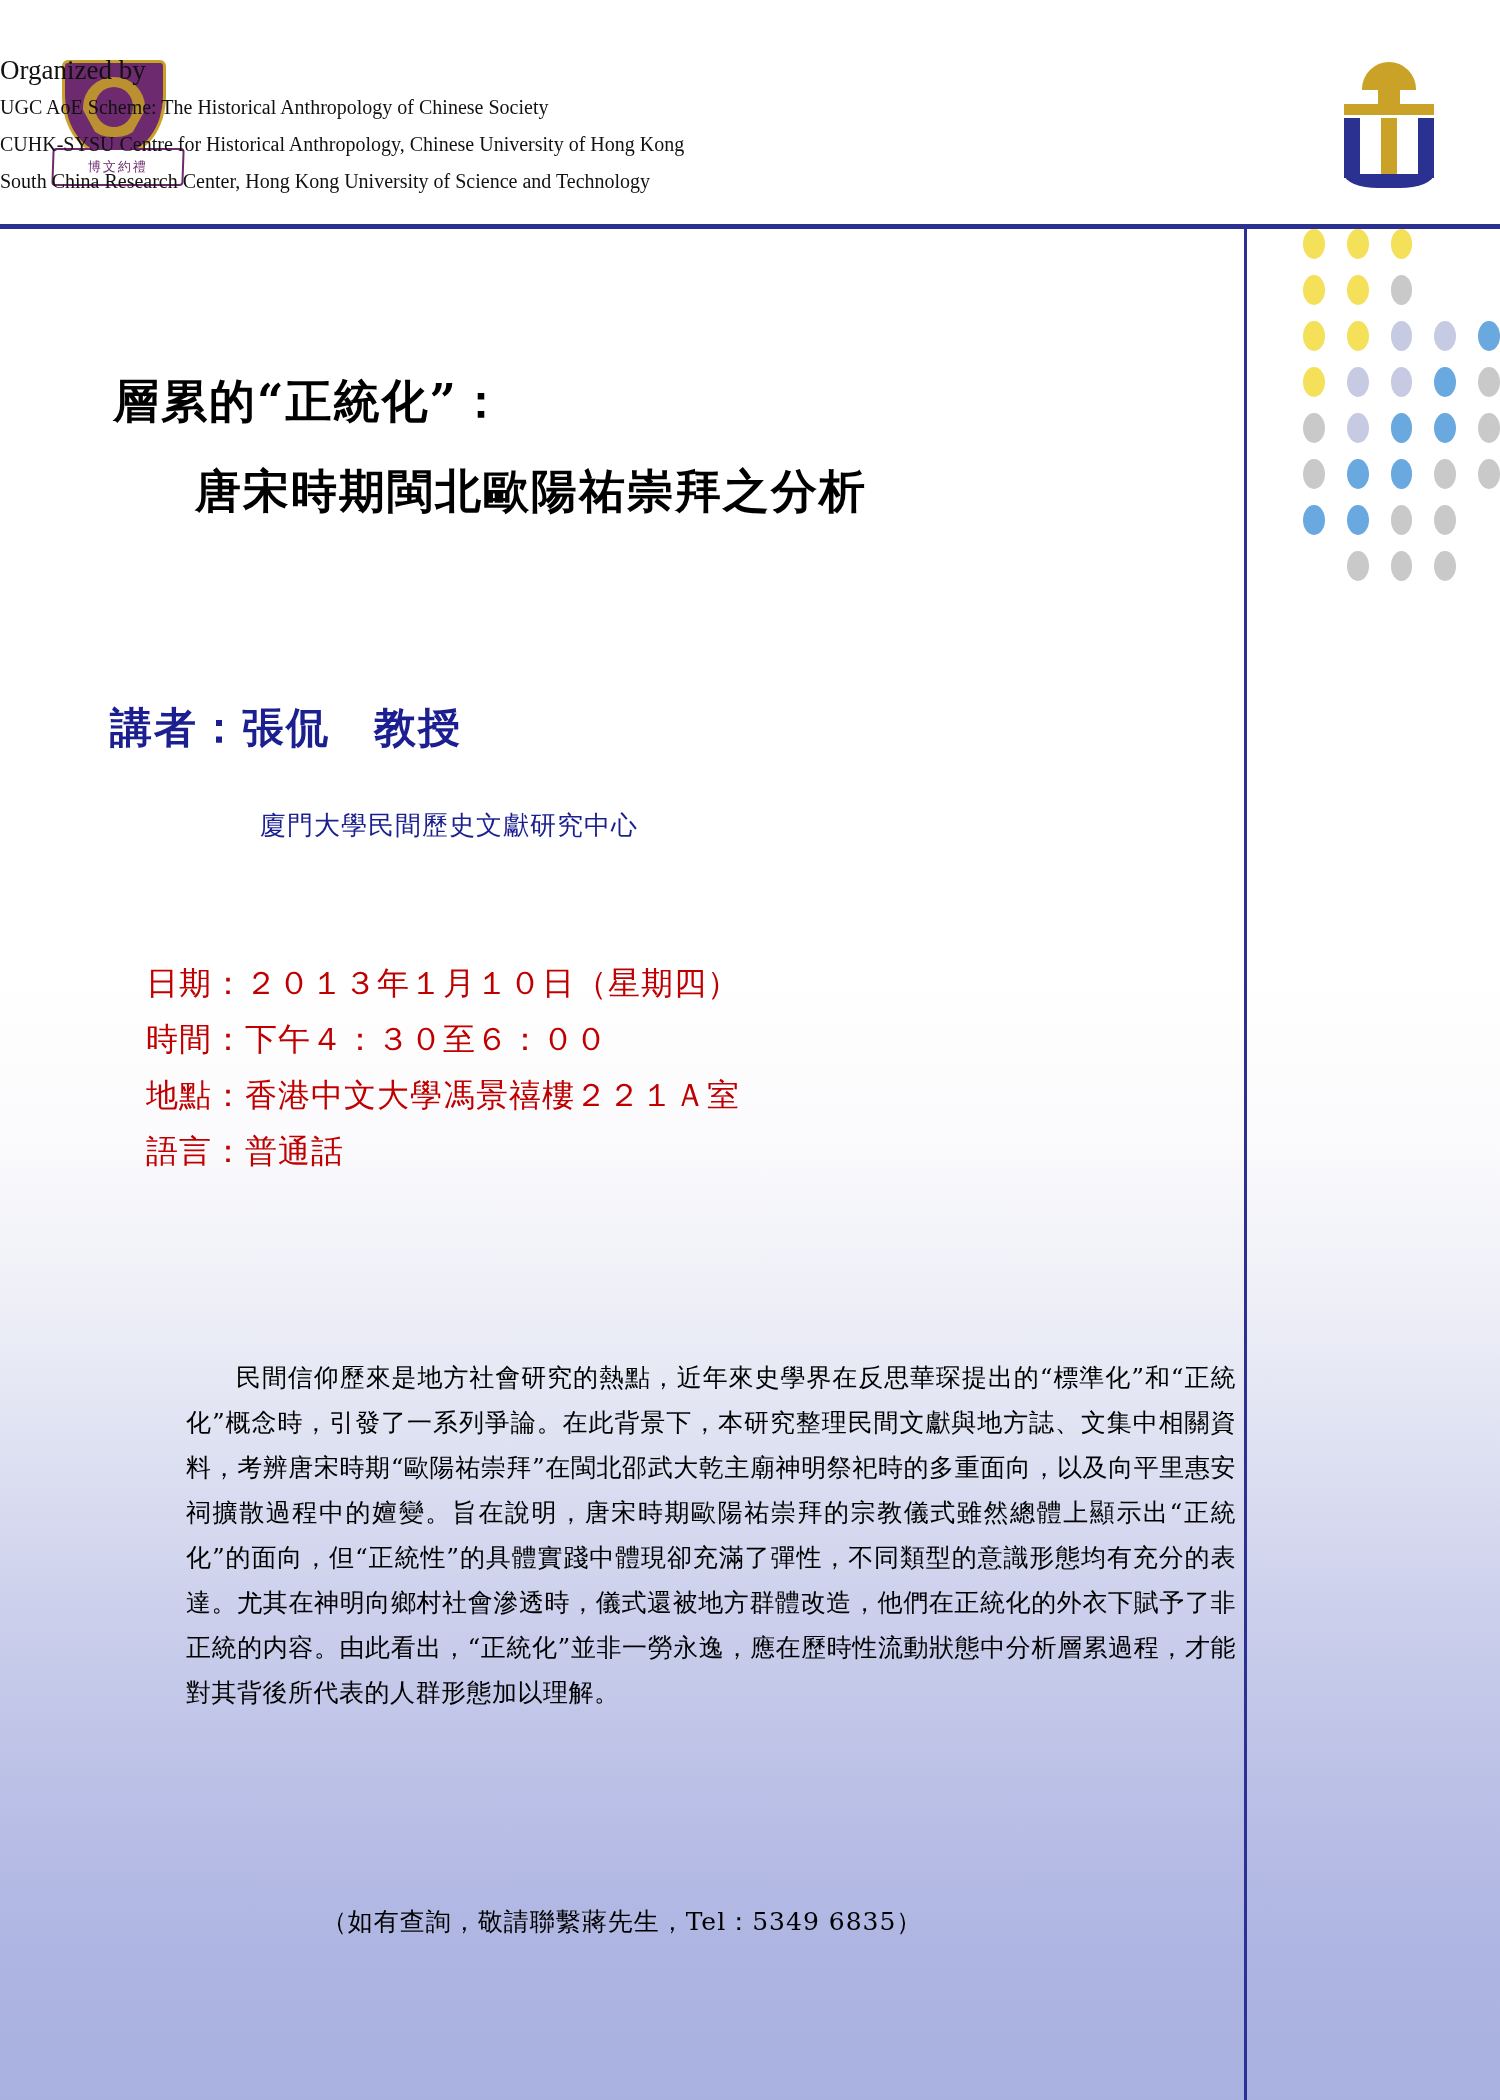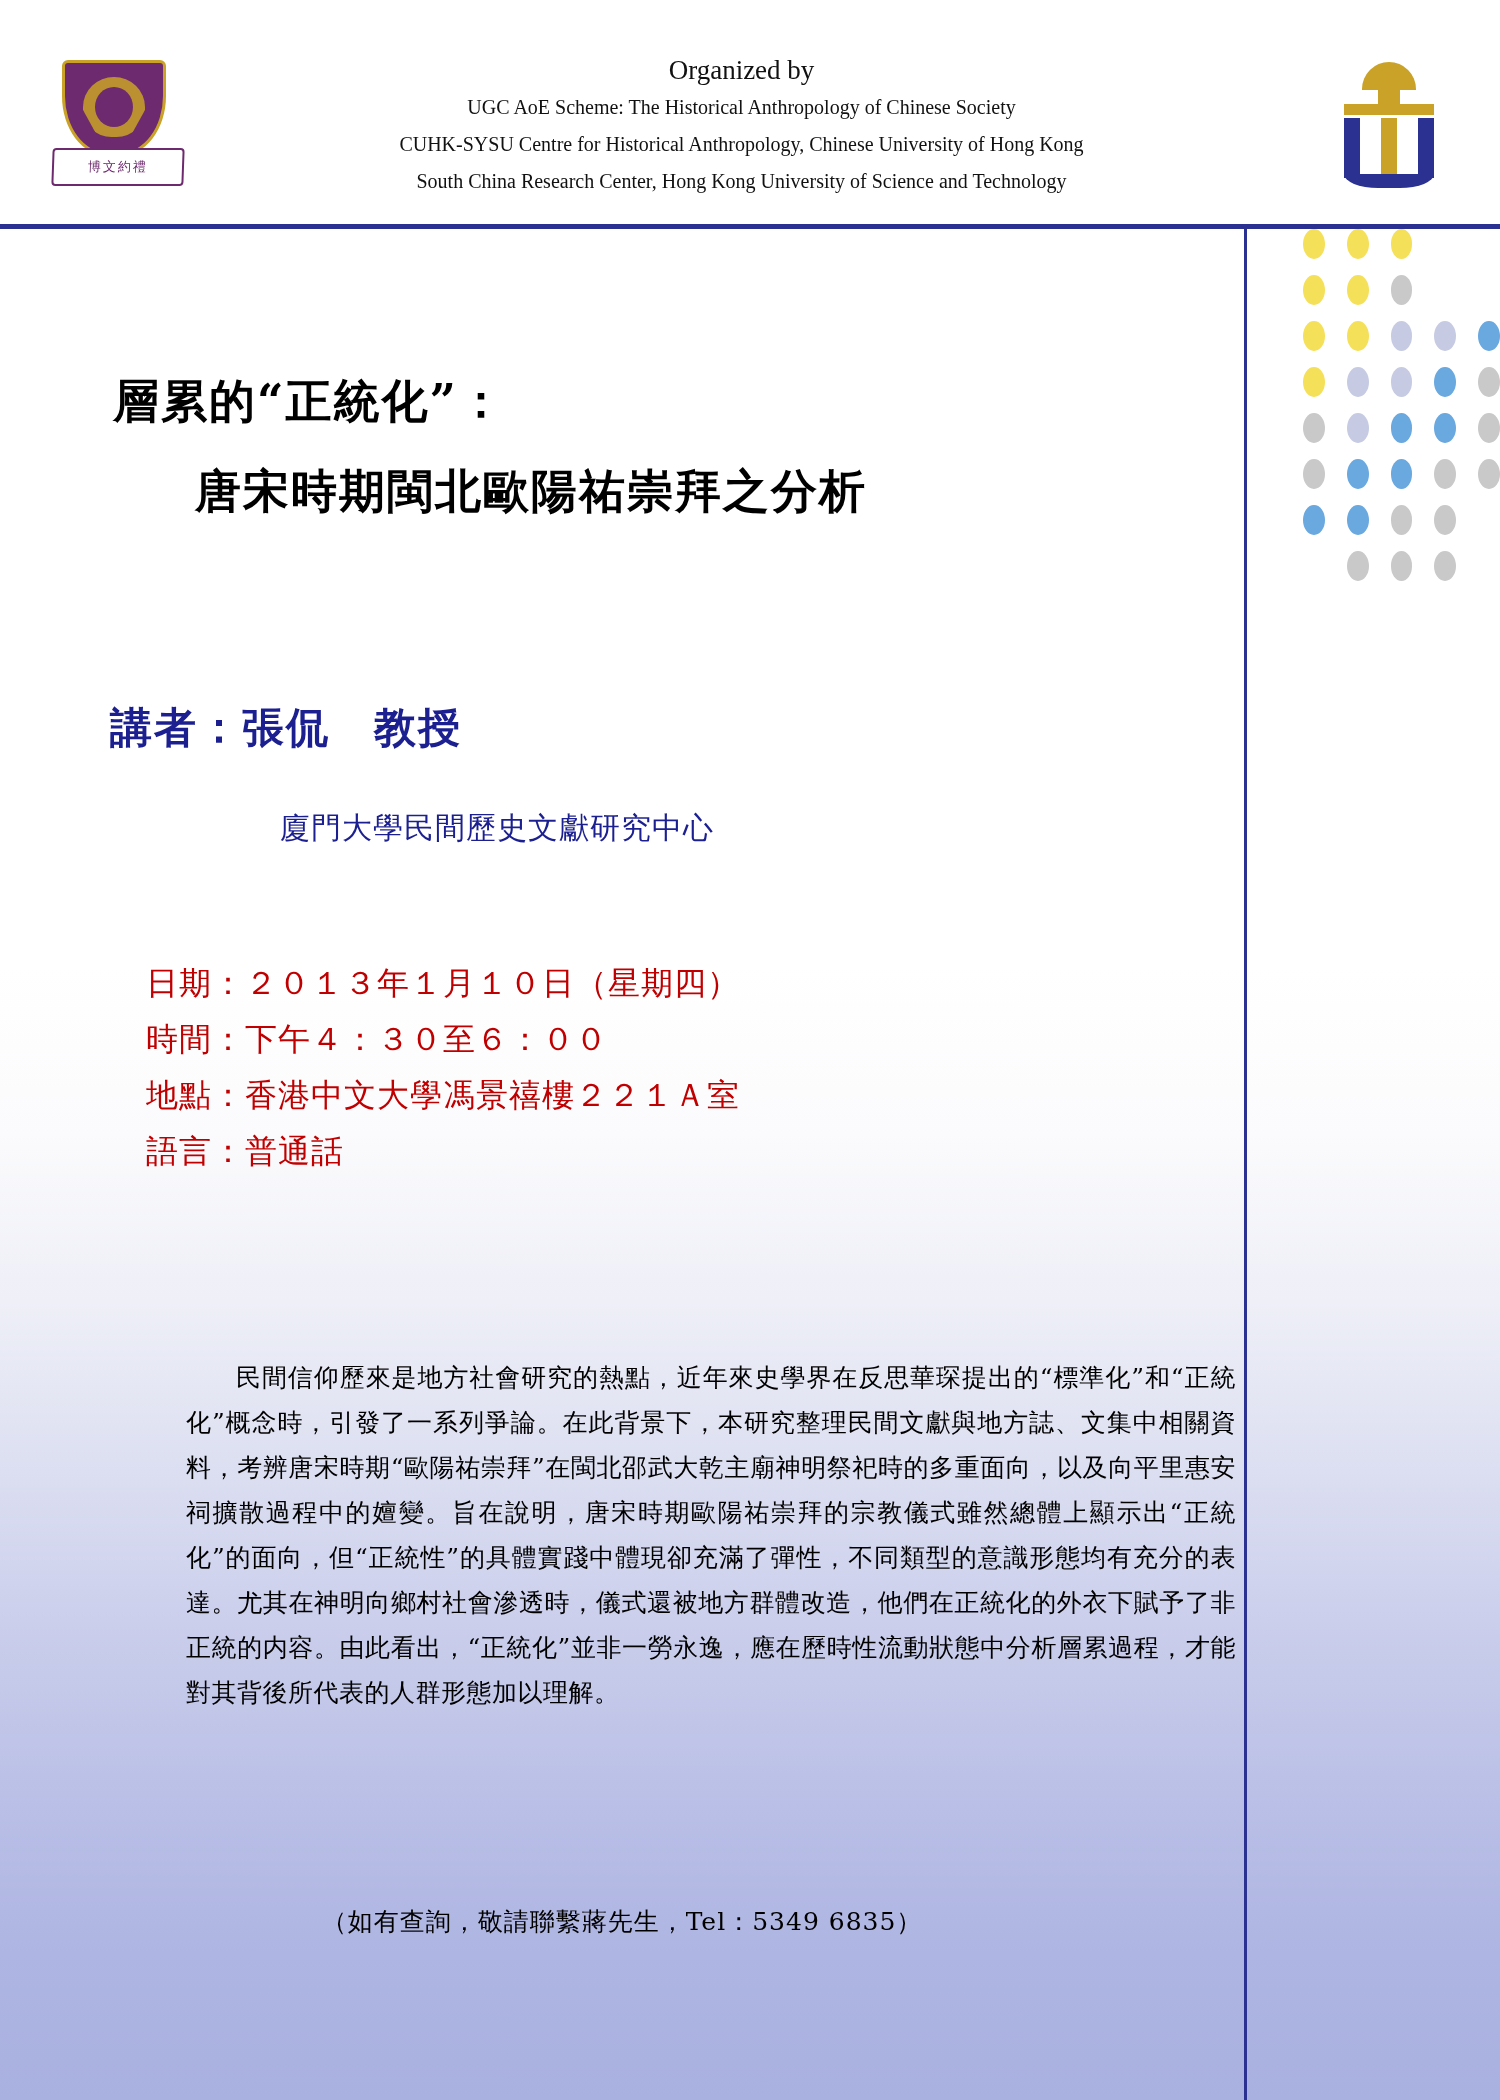--- a/index.html
+++ b/index.html
@@ -36,21 +36,21 @@
     position: relative;
     height: 224px;
     background: #ffffff;
     border-bottom: 5px solid #2a3190;
   }
   .header-text {
     position: absolute;
     left: 0;
     right: 17px;
     top: 52px;
-    text-align: center;
+    text-align: left;
     font-family: "Liberation Serif", serif;
     color: #111111;
   }
   .header-text .line {
     font-size: 20px;
     line-height: 37px;
     white-space: nowrap;
   }
   .header-text .line1 { font-size: 27px; }
 
@@ -240,25 +240,25 @@
     left: 110px;
     top: 700px;
     color: #1b1f8f;
     font-family: "DejaVu Serif", serif;
     font-weight: bold;
     font-size: 42px;
     letter-spacing: 2px;
   }
   .affiliation {
     position: absolute;
-    left: 280px;
+    left: 260px;
     top: 808px;
     color: #1b1f8f;
     font-family: Liberation Serif, serif;
-    font-size: 30px;
+    font-size: 26px;
     letter-spacing: 1px;
   }
 
   
   .details {
     position: absolute;
     left: 146px;
     top: 955px;
     color: #c00000;
     font-family: "DejaVu Serif", serif;

